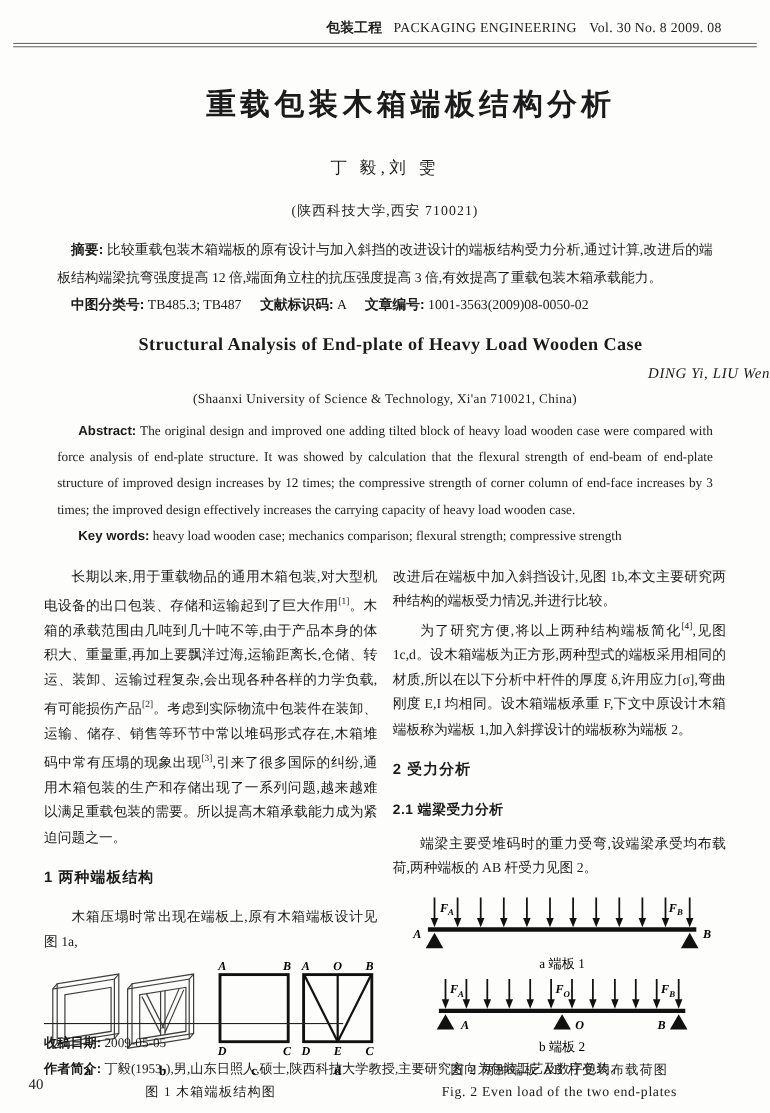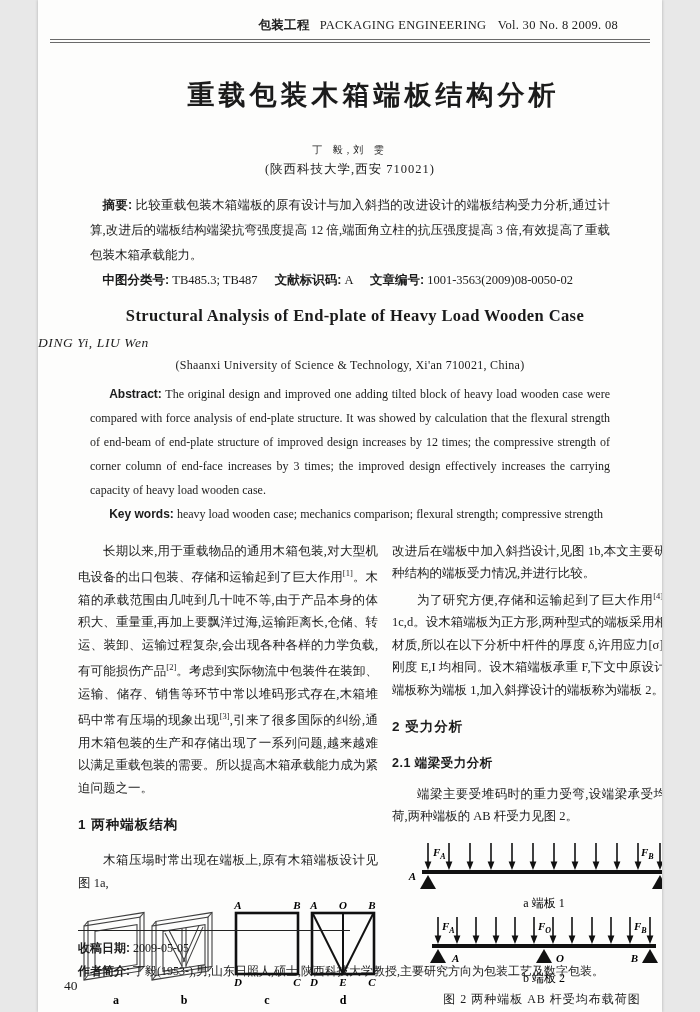--- a/index.html
+++ b/index.html
@@ -1,51 +1,51 @@
 <!DOCTYPE html>
 <html><head>
 <meta charset="utf-8">
 <style>
   html,body { margin:0; padding:0; background:#e8e8e8; }
   .page {
-    position:relative; width:624px; height:1012px; margin:0 auto;
+    position:relative; width:700px; height:1012px; margin:0 auto;
     background:#fdfdfc; color:#1b1b1b; overflow:hidden;
     font-family:"Liberation Serif", serif;
     box-shadow:0 0 3px rgba(0,0,0,.25);
   }
   
   .journal-line {
     padding:17px 44px 0 0; text-align:right;
     font-size:12.5px; letter-spacing:.3px; color:#222;
   }
   .journal-line .cn { font-weight:bold; margin-right:10px; }
   .double-rule {
     margin:5px 12px 0 12px; height:2px;
     border-top:1px solid #6a6a6a; border-bottom:1px solid #6a6a6a;
   }
   
   .title-cn {
     margin-top:34px; text-align:center;
     font-size:27px; font-weight:bold; letter-spacing:4px;margin-left:47px;
   }
-  .authors-cn { margin-top:30px; text-align:center; font-size:10px; letter-spacing:4px; }
-  .affil-cn   { margin-top:4px;  text-align:center; font-size:12.5px; letter-spacing:1px; }
+  .authors-cn { margin-top:30px; text-align:center; font-size:15px; letter-spacing:4px; }
+  .affil-cn   { margin-top:21px;  text-align:center; font-size:12.5px; letter-spacing:1px; }
   
   .abs-cn {
     margin:15px 52px 0 52px; font-size:12.5px; line-height:25px;
     text-align:justify;
   }
   .abs-cn p { margin:0; text-indent:1em; }
   .lbl { font-weight:bold; font-family:"Liberation Sans", sans-serif; }
   .class-line { white-space:nowrap; }
   .class-line .lbl { margin-left:14px; }
   .class-line .lbl:first-child { margin-left:0; }
   
   .title-en { margin-top:13px; text-align:center; font-size:16.5px; font-weight:bold; letter-spacing:.4px;padding-left:10px; }
-  .authors-en { margin-top:9px; text-align:left; font-size:13.5px; font-style:italic; letter-spacing:.6px; }
+  .authors-en { margin-top:9px; text-align:right; font-size:13.5px; font-style:italic; letter-spacing:.6px; }
   .affil-en { margin-top:7px; text-align:center; font-size:12px; letter-spacing:.3px; }
   .abs-en {
     margin:9px 52px 0 52px; font-size:12px; line-height:24px; text-align:justify;
   }
   .abs-en p { margin:0; text-indent:1.6em; }
   
   .columns { display:flex; gap:14px; margin:14px 40px 0 40px; }
   .col { width:303px; font-size:12.5px; line-height:22.4px; text-align:justify; }
   .col p { margin:0; }
   .col p.indent { text-indent:2em; }
@@ -166,21 +166,21 @@
           <text class="figsub" x="189" y="104" text-anchor="middle">c</text>
           <text class="figsub" x="265" y="104" text-anchor="middle">d</text>
         </svg>
         <p class="cap-cn">图 1  木箱端板结构图</p>
 
       </div>
     </div>
 
     <div class="col">
       <p>改进后在端板中加入斜挡设计,见图 1b,本文主要研究两种结构的端板受力情况,并进行比较。</p>
-      <p class="indent"><span>为了研究方便,存储和运输起到了巨大作用</span><sup>[4]</sup><span>,见图 1c,d。设木箱端板为正方形,两种型式的端板采用相同的材质,所以在以下分析中杆件的厚度 δ,许用应力[σ],弯曲刚度 E,I 均相同。设木箱端板承重 F,下文中原设计木箱端板称为端板 1,加入斜撑设计的端板称为端板 2。</span></p>
+      <p class="indent"><span>为了研究方便,将以上两种结构端板简化</span><sup>[4]</sup><span>,见图 1c,d。设木箱端板为正方形,两种型式的端板采用相同的材质,所以在以下分析中杆件的厚度 δ,许用应力[σ],弯曲刚度 E,I 均相同。设木箱端板承重 F,下文中原设计木箱端板称为端板 1,加入斜撑设计的端板称为端板 2。</span></p>
 
       <h3 class="sec">2  受力分析</h3>
       <h4 class="subsec">2.1  端梁受力分析</h4>
       <p class="indent">端梁主要受堆码时的重力受弯,设端梁承受均布载荷,两种端板的 AB 杆受力见图 2。</p>
 
       <div class="fig">
         <svg width="300" height="156" viewBox="0 0 300 156">
           <defs>
             <g id="arr">
               <line x1="0" y1="0" x2="0" y2="20" stroke="#111" stroke-width="1.6"></line>

